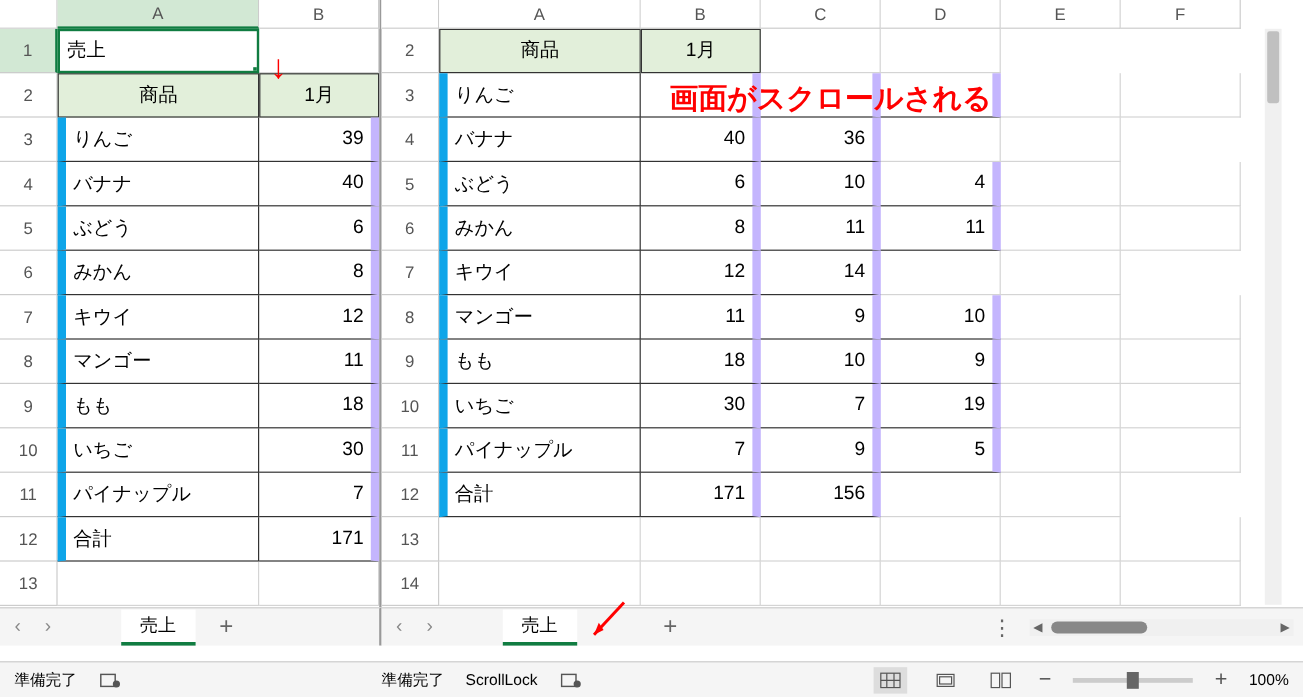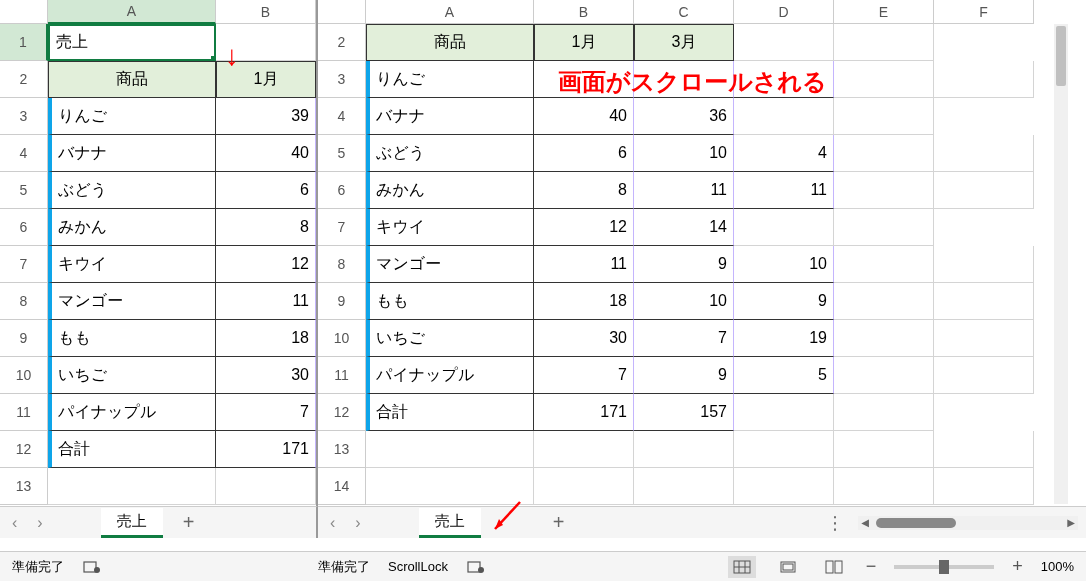--- a/index.html
+++ b/index.html
@@ -13,22 +13,22 @@
 .col-headers { display: flex; background: #fff; }
 .corner { width: 48px; height: 24px; border-right: 1px solid #ccc; border-bottom: 1px solid #ccc; background: #fff; }
 .col-h { height: 24px; display: flex; align-items: center; justify-content: center; border-right: 1px solid #ccc; border-bottom: 1px solid #ccc; color: #555; font-size: 14px; background: #fff; }
 .col-h.sel { background: #d2e8d4; border-bottom: 2px solid #107c41; }
 .row-h { width: 48px; height: 37px; display: flex; align-items: center; justify-content: center; border-right: 1px solid #ccc; border-bottom: 1px solid #ccc; color: #555; font-size: 14px; }
 .row-h.sel { background: #d2e8d4; border-right: 2px solid #107c41; }
 .cells { display: flex; flex-direction: column; flex: 1; }
 .row { display: flex; height: 37px; }
 .cell { border-right: 1px solid #d4d4d4; border-bottom: 1px solid #d4d4d4; display: flex; align-items: center; padding: 0 6px; font-size: 16px; overflow: hidden; white-space: nowrap; }
 .cell.hdr { background: #e2efda; justify-content: center; border: 1px solid #333; }
-.cell.data-l { border-left: 4px solid #0ea5e9; border-right: 1px solid #333; border-bottom: 1px solid #333; }
-.cell.data-r { border-right: 1px solid #c4b5fd; border-bottom: 1px solid #333; justify-content: flex-end; }
+.cell.data-l { border-left: 7px solid #0ea5e9; border-right: 1px solid #333; border-bottom: 1px solid #333; }
+.cell.data-r { border-right: 7px solid #c4b5fd; border-bottom: 1px solid #333; justify-content: flex-end; }
 .cell.sel { border: 2px solid #107c41; }
 .fill-handle { position: absolute; width: 6px; height: 6px; background: #107c41; }
 .annotation { position: absolute; color: #ff0000; font-weight: bold; font-size: 24px; pointer-events: none; }
 .arrow-down { position: absolute; color: #ff0000; font-size: 28px; font-weight: bold; pointer-events: none; }
 .arrow-diag { position: absolute; width: 40px; height: 40px; pointer-events: none; }
 .tabs-bar { height: 32px; display: flex; align-items: center; border-top: 1px solid #ccc; background: #f5f5f5; padding: 0 8px; gap: 12px; }
 .tab-nav { color: #888; font-size: 16px; cursor: pointer; padding: 0 4px; }
 .tab-active { padding: 4px 16px; background: #fff; border-bottom: 3px solid #107c41; font-size: 15px; }
 .tab-add { color: #666; font-size: 20px; cursor: pointer; padding: 0 8px; }
 .status-bar { height: 30px; display: flex; align-items: center; background: #f5f5f5; border-top: 1px solid #ccc; padding: 0 12px; font-size: 13px; gap: 18px; position: absolute; bottom: 0; width: 100%; }
@@ -157,21 +157,20 @@
         <div class="row-h">10</div>
         <div class="row-h">11</div>
         <div class="row-h">12</div>
         <div class="row-h">13</div>
         <div class="row-h">14</div>
       </div>
       <div class="cells">
         <div class="row">
           <div class="cell hdr" style="width:168px">商品</div>
           <div class="cell hdr" style="width:100px">1月</div>
-          <div class="cell hdr" style="width:100px">3月</div>
           <div class="cell" style="width:100px"></div>
           <div class="cell" style="width:100px"></div>
         </div>
         <div class="row">
             <div class="cell data-l" style="width:168px">りんご</div>
             <div class="cell data-r" style="width:100px"></div>
             <div class="cell data-r" style="width:100px"></div>
             <div class="cell data-r" style="width:100px"></div>
             <div class="cell" style="width:100px"></div>
             <div class="cell" style="width:100px"></div>
@@ -234,21 +233,21 @@
             <div class="cell data-l" style="width:168px">パイナップル</div>
             <div class="cell data-r" style="width:100px">7</div>
             <div class="cell data-r" style="width:100px">9</div>
             <div class="cell data-r" style="width:100px">5</div>
             <div class="cell" style="width:100px"></div>
             <div class="cell" style="width:100px"></div>
           </div>
         <div class="row">
             <div class="cell data-l" style="width:168px">合計</div>
             <div class="cell data-r" style="width:100px">171</div>
-            <div class="cell data-r" style="width:100px">157</div>
+            <div class="cell data-r" style="width:100px">156</div>
             <div class="cell" style="width:100px"></div>
             <div class="cell" style="width:100px"></div>
           </div>
         <div class="row">
             <div class="cell" style="width:168px"></div>
             <div class="cell" style="width:100px"></div>
             <div class="cell" style="width:100px"></div>
             <div class="cell" style="width:100px"></div>
             <div class="cell" style="width:100px"></div>
             <div class="cell" style="width:100px"></div>

